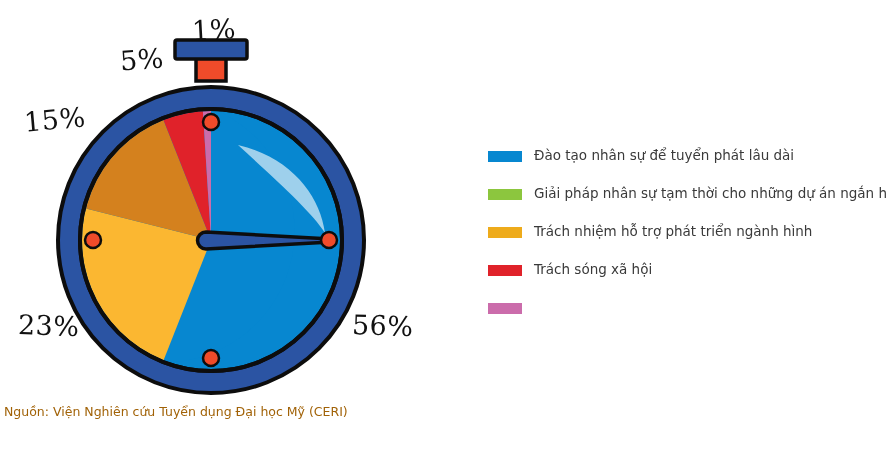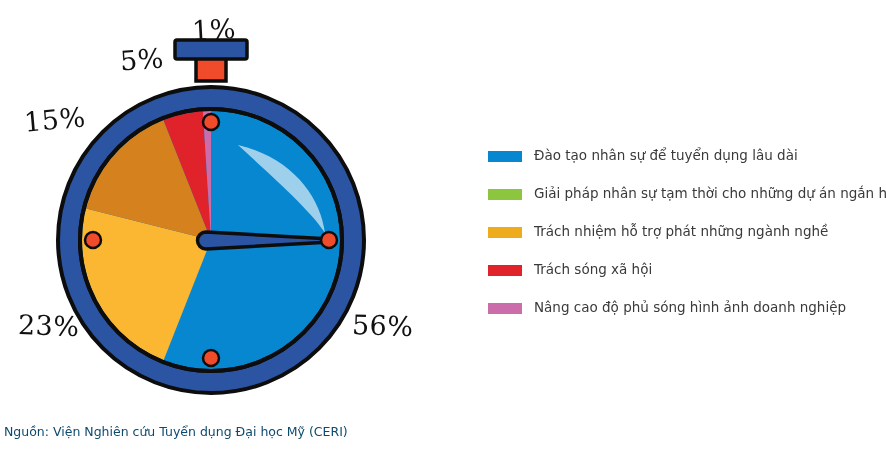--- a/index.html
+++ b/index.html
@@ -49,24 +49,24 @@
     font-family:"DejaVu Sans", sans-serif;
     font-size:13.5px;
     color:#3a3a3a;
     line-height:1;
     white-space:nowrap;
   }
 
   
   .source{
     position:absolute;
-    left:4px;top:424px;
+    left:4px;top:404px;
     font-family:"DejaVu Sans", sans-serif;
     font-size:12.5px;
-    color:#0c4a6e;
+    color:#a16207;
     white-space:nowrap;
   }
 </style>
 </head>
 <body>
 
 <div id="root">
 
   <div class="watch-wrap">
     <svg class="watch-svg" width="470" height="410" viewBox="0 0 470 410">
@@ -111,40 +111,39 @@
     <div class="pct pct-5">5%</div>
     <div class="pct pct-15">15%</div>
     <div class="pct pct-23">23%</div>
     <div class="pct pct-56">56%</div>
   </div>
 
   <div class="legend">
 
     <div class="legend-row">
       <span class="swatch" style="background:#0787d0"></span>
-      <span class="legend-label">Đào tạo nhân sự để tuyển dụng lâu dài</span>
+      <span class="legend-label">Đào tạo nhân sự để tuyển phát lâu dài</span>
     </div>
 
     <div class="legend-row">
       <span class="swatch" style="background:#8cc63e"></span>
       <span class="legend-label">Giải pháp nhân sự tạm thời cho những dự án ngắn hạn</span>
     </div>
 
     <div class="legend-row">
       <span class="swatch" style="background:#eeab1b"></span>
-      <span class="legend-label">Trách nhiệm hỗ trợ phát những ngành nghề</span>
+      <span class="legend-label">Trách nhiệm hỗ trợ phát triển ngành hình</span>
     </div>
 
     <div class="legend-row">
       <span class="swatch" style="background:#e0222a"></span>
       <span class="legend-label">Trách sóng xã hội</span>
     </div>
 
     <div class="legend-row">
       <span class="swatch" style="background:#cb6cab"></span>
-      <span class="legend-label">Nâng cao độ phủ sóng hình ảnh doanh nghiệp</span>
     </div>
 
   </div>
 
   <div class="source">Nguồn: Viện Nghiên cứu Tuyển dụng Đại học Mỹ (CERI)</div>
 
 </div>
 
 </body></html>

